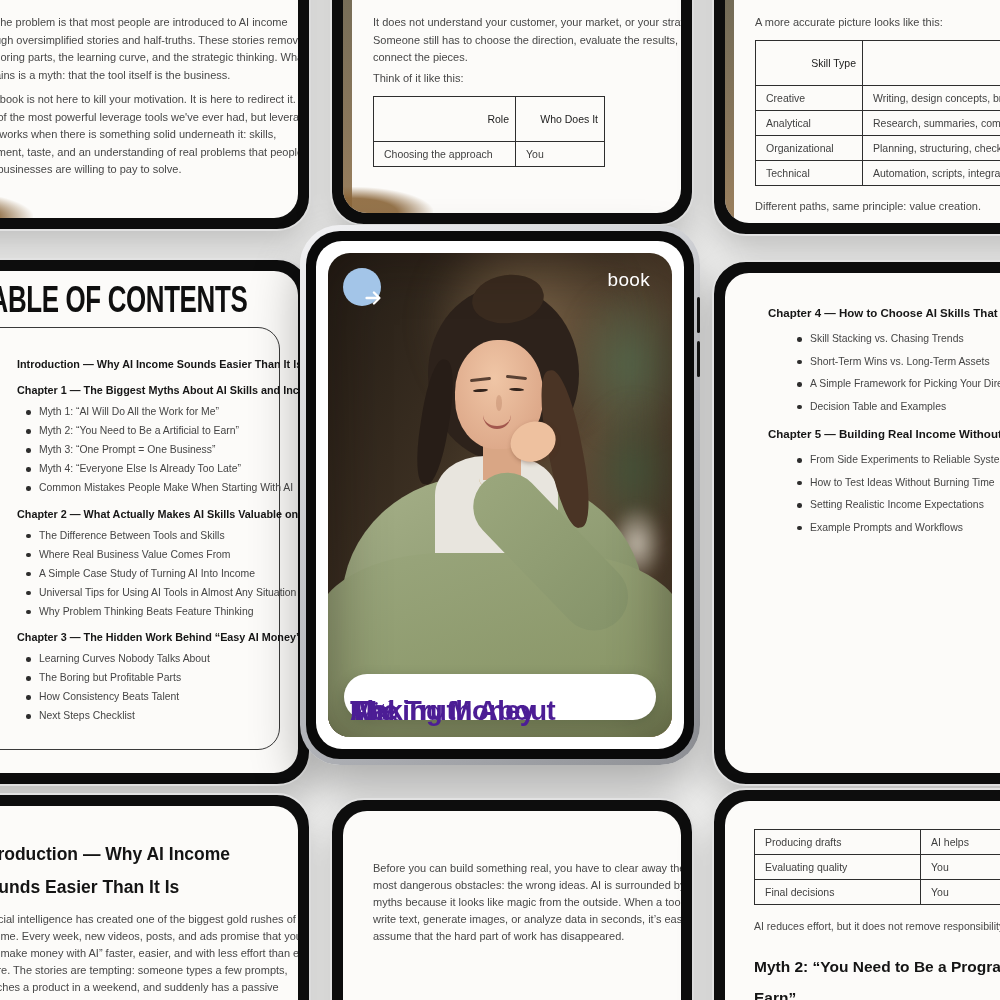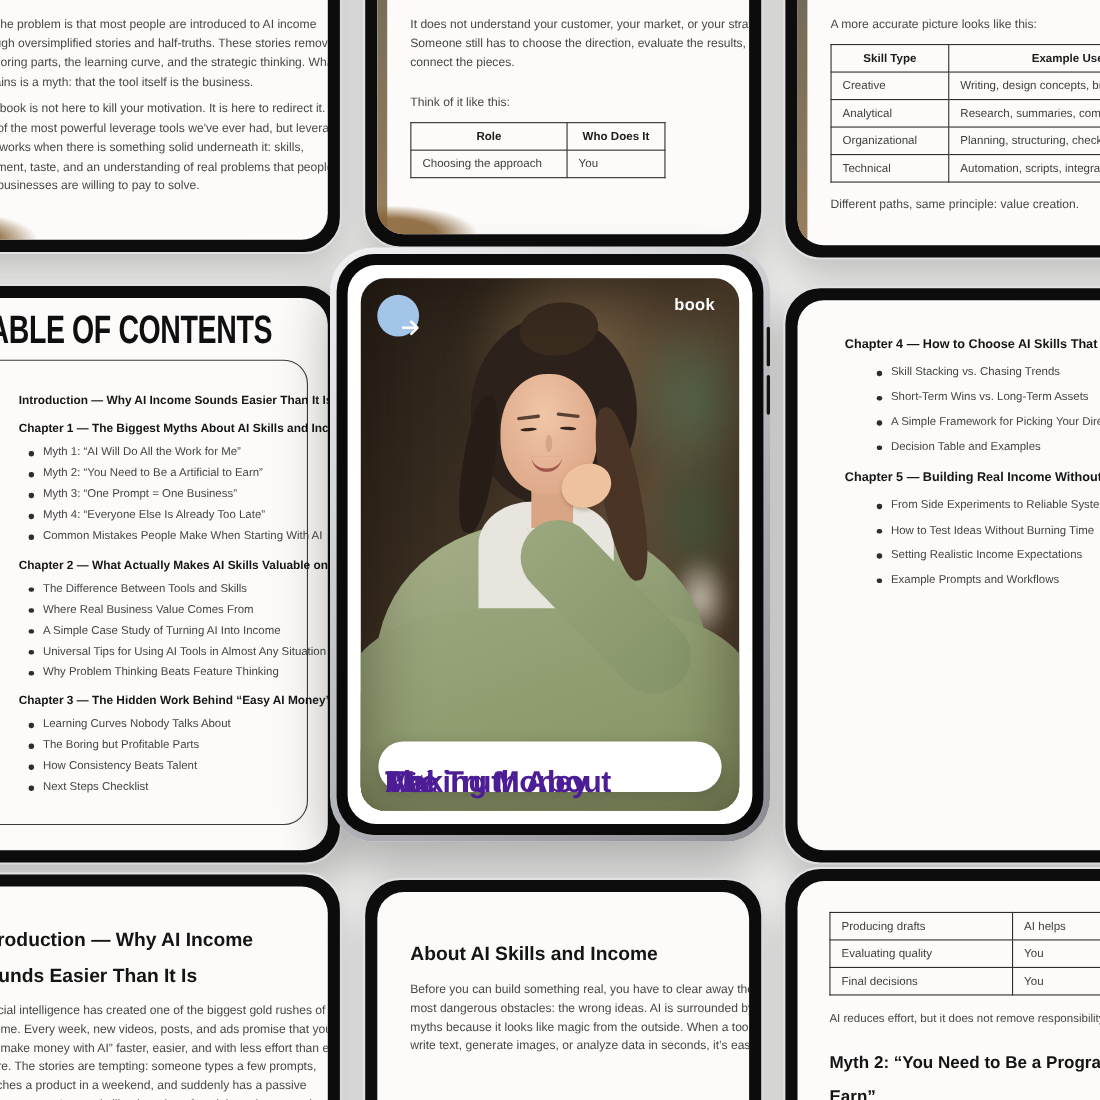--- a/index.html
+++ b/index.html
@@ -16,21 +16,21 @@
 
   
   .edge-left{position:absolute;left:0;top:0;bottom:0;width:9px;
     background:linear-gradient(180deg,#6a6b52,#4b4a38 40%,#77603f 85%,#8a6a42);opacity:.85;}
   .edge-corner{position:absolute;left:0;bottom:0;width:90px;height:26px;
     background:radial-gradient(ellipse at 10% 100%,#8a6538 0 40%,rgba(138,101,56,0) 72%);opacity:.9;}
 
   
   table.ptable{border-collapse:collapse;table-layout:fixed;}
   .ptable th,.ptable td{border:1.5px solid #2e2e2e;font-size:10.5px;}
-  .ptable th{font-weight:700;color:#1b1b1b;text-align:center;padding:6px 6px;}
+  .ptable th{font-weight:400;color:#1b1b1b;text-align:right;padding:16px 6px;}
   .ptable td{color:#3f3f3f;text-align:left;padding:6px 10px;}
 
   
   .h-big{font-weight:700;color:#141414;font-size:17.5px;line-height:19px;white-space:nowrap;}
   .h-myth{font-weight:700;color:#141414;font-size:15.5px;line-height:16px;white-space:nowrap;}
 
   
   .toc-title{font-weight:800;color:#0f0f0f;font-size:36px;letter-spacing:-.5px;
     transform:scaleX(.72);transform-origin:0 50%;white-space:nowrap;}
   .toc-box{border:1.6px solid #3a3a3a;border-radius:22px;margin-top:6px;
@@ -89,21 +89,21 @@
   .f-eyeR{left:61%;top:44%;width:17%;height:3px;border-radius:50%;background:#33241c;transform:rotate(3deg);}
   .f-nose{left:46%;top:50%;width:7%;height:15%;border-radius:50%;background:rgba(165,104,74,.28);}
   .f-mouth{left:32%;top:69%;width:31%;height:10%;border-bottom:3px solid #a2574d;border-radius:0 0 18px 18px;}
   .ph-hand{left:53%;top:35%;width:13.5%;height:8%;border-radius:50%;background:#eec19f;transform:rotate(-24deg);
     box-shadow:0 2px 4px rgba(90,50,30,.35);}
   .ph-neckl{left:44%;top:44%;width:12%;height:5%;border-bottom:1.5px solid #c8a468;border-radius:50%;}
   .ph-vig{inset:0;box-shadow:inset 0 0 60px rgba(20,12,6,.45);border-radius:22px;}
 
   .arrow-btn{position:absolute;left:15px;top:15px;width:38px;height:38px;border-radius:50%;
     display:flex;align-items:center;justify-content:center;z-index:5;}
-  .brand{position:absolute;right:22px;top:16px;color:#fff;font-size:15px;font-weight:700;
+  .brand{position:absolute;right:22px;top:16px;color:#fff;font-size:19px;font-weight:400;
     letter-spacing:.3px;z-index:5;}
   .title-card{position:absolute;left:16px;right:16px;bottom:17px;background:#fff;border-radius:26px;
     padding:21px 6px 25px;text-align:center;z-index:4;box-shadow:0 4px 14px rgba(0,0,0,.18);}
   .title-line{font-size:27.5px;line-height:31px;font-weight:700;color:#4c1d95;letter-spacing:-.4px;white-space:nowrap;}
   .with-it{font-family:"Liberation Serif","DejaVu Serif",serif;font-style:italic;font-weight:500;}
 
   
   #t-tl{left:-70px;top:-300px;width:355px;height:505px;}
   #t-tc{left:330px;top:-340px;width:338px;height:540px;}
   #t-tr{left:712px;top:-295px;width:360px;height:505px;}
@@ -151,21 +151,21 @@
   <div class="tab" id="t-tc">
     <div class="page">
       <div class="edge-left"></div>
       <div class="edge-corner"></div>
       <div class="content">
         <div>
             <div class="ln">It does not understand your customer, your market, or your strategy.</div>
             <div class="ln">Someone still has to choose the direction, evaluate the results, and</div>
             <div class="ln">connect the pieces.</div>
           </div>
-        <div class="ln" style="margin-top:18px">Think of it like this:</div>
+        <div class="ln" style="margin-top:3px">Think of it like this:</div>
         <table class="ptable" style="width:232px;margin-top:9px">
           <colgroup>
               <col style="width:142px">
               <col>
             </colgroup>
           <thead>
               <tr>
             <th>Role</th>
             <th>Who Does It</th>
           </tr>
@@ -343,26 +343,26 @@
             <div class="ln" style="line-height:17px">launches a product in a weekend, and suddenly has a passive</div>
             <div class="ln" style="line-height:17px">income stream. It sounds like the rules of work have been rewritten.</div>
           </div>
       </div>
     </div>
   </div>
 
   <div class="tab" id="t-bc">
     <div class="page">
       <div class="content">
-        <div class="h-big" style="margin-top:13px">About AI Skills and Income</div>
         <div style="margin-top:15px">
             <div class="ln" style="line-height:17px">Before you can build something real, you have to clear away the</div>
             <div class="ln" style="line-height:17px">most dangerous obstacles: the wrong ideas. AI is surrounded by</div>
             <div class="ln" style="line-height:17px">myths because it looks like magic from the outside. When a tool can</div>
             <div class="ln" style="line-height:17px">write text, generate images, or analyze data in seconds, it’s easy to</div>
+            <div class="ln" style="line-height:17px">assume that the hard part of work has disappeared.</div>
           </div>
 
       </div>
     </div>
   </div>
 
   <div class="tab" id="t-br">
     <div class="page">
       <div class="content">
         <table class="ptable" style="width:254px">

